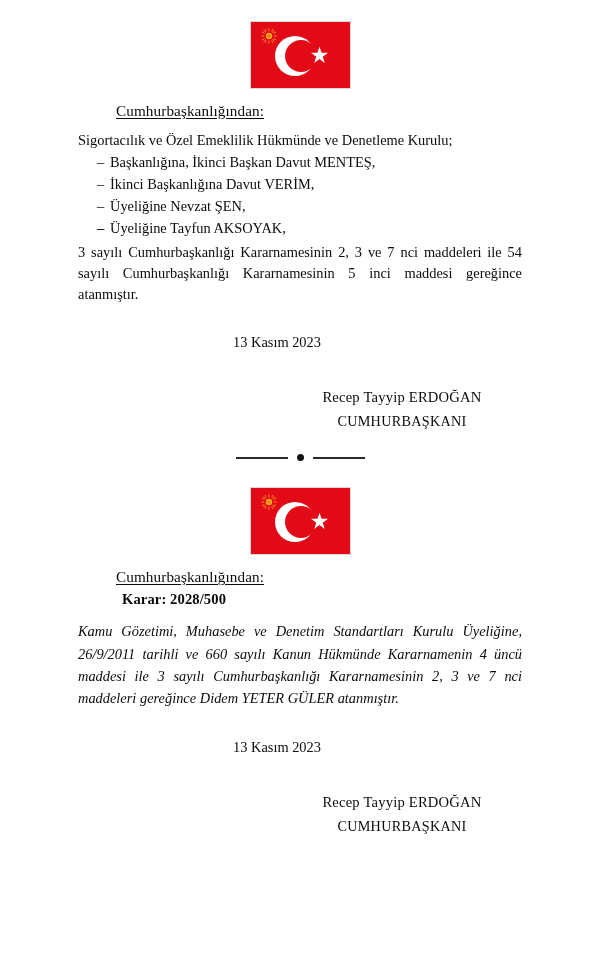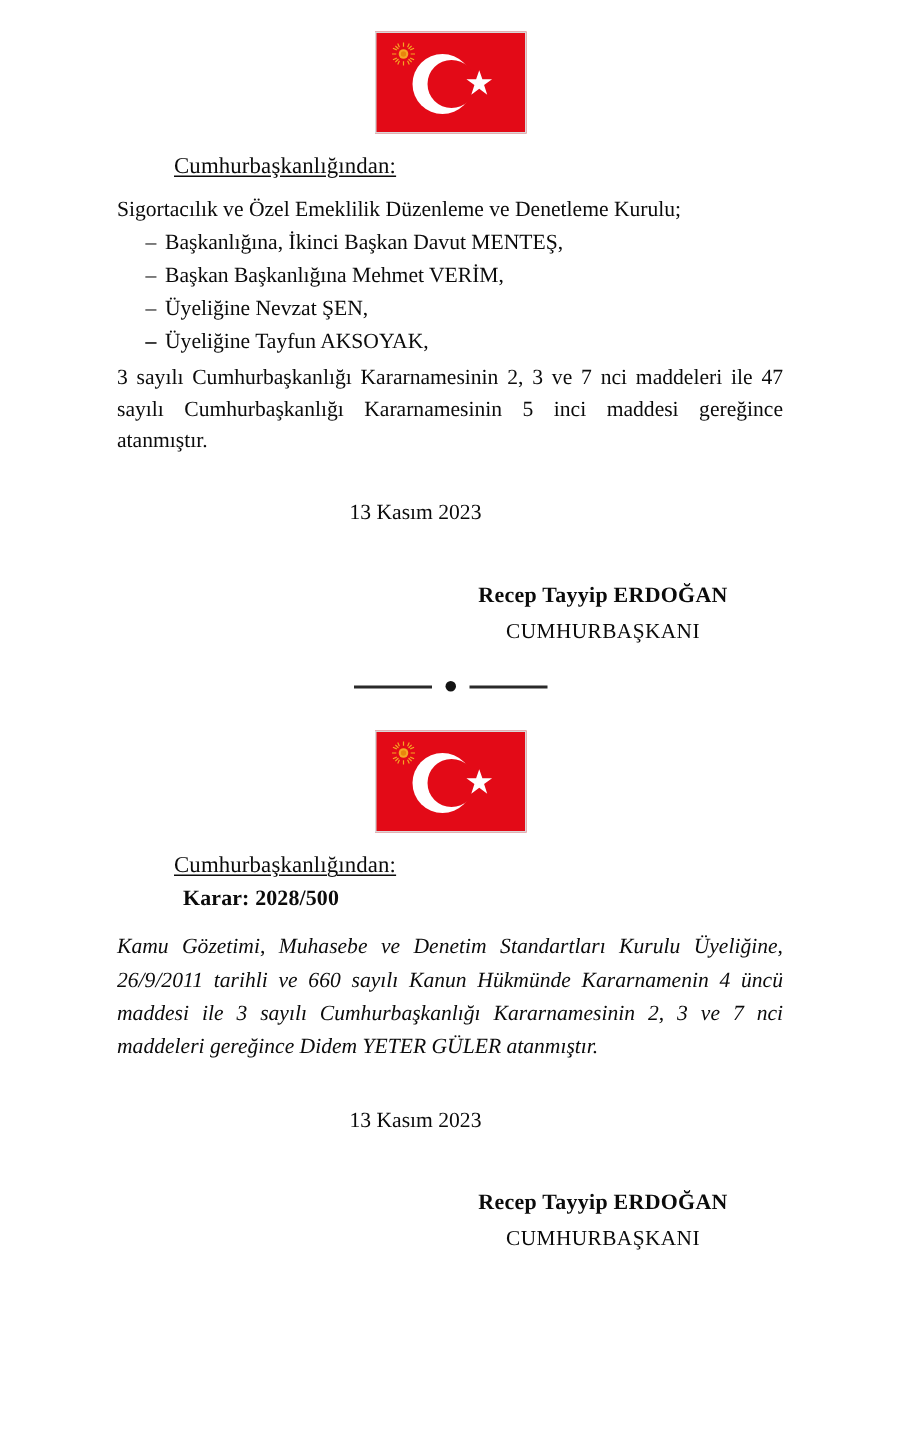--- a/index.html
+++ b/index.html
@@ -135,21 +135,21 @@
     text-align: center;
     padding-right: 46px;
   }
   .sig {
     margin-top: 38px;
     text-align: center;
     padding-left: 204px;
   }
   .sig .name {
     font-size: 14.6px;
-    font-weight: bold;
+    font-weight: normal;
     letter-spacing: 0.2px;
   }
   .sig .title {
     font-size: 14.2px;
     margin-top: 7px;
     letter-spacing: 0.3px;
   }
 
   
   .divider {
@@ -211,45 +211,45 @@
           <circle cx="50" cy="50" r="11" fill="#e8860d"></circle>
         </svg>
       </div>
     </div>
 
     <div class="heading-row">
       <span class="heading">Cumhurbaşkanlığından:</span>
     </div>
 
 
-    <div class="body-lead">Sigortacılık ve Özel Emeklilik Düzenleme ve Denetleme Kurulu;</div>
+    <div class="body-lead">Sigortacılık ve Özel Emeklilik Hükmünde ve Denetleme Kurulu;</div>
 
     <ul class="list">
       <li>
         <span class="dash">–</span>
         <span>Başkanlığına, İkinci Başkan Davut MENTEŞ,</span>
       </li>
       <li>
         <span class="dash">–</span>
-        <span>Başkan Başkanlığına Mehmet VERİM,</span>
+        <span>İkinci Başkanlığına Davut VERİM,</span>
       </li>
       <li>
         <span class="dash">–</span>
         <span>Üyeliğine Nevzat ŞEN,</span>
       </li>
       <li>
         <span class="dash">–</span>
       </li>
       <li>
         <span class="dash">–</span>
         <span>Üyeliğine Tayfun AKSOYAK,</span>
       </li>
     </ul>
 
-    <p class="para">3 sayılı Cumhurbaşkanlığı Kararnamesinin 2, 3 ve 7 nci maddeleri ile 47 sayılı Cumhurbaşkanlığı Kararnamesinin 5 inci maddesi gereğince atanmıştır.</p>
+    <p class="para">3 sayılı Cumhurbaşkanlığı Kararnamesinin 2, 3 ve 7 nci maddeleri ile 54 sayılı Cumhurbaşkanlığı Kararnamesinin 5 inci maddesi gereğince atanmıştır.</p>
 
     <div class="date">13 Kasım 2023</div>
 
     <div class="sig">
       <div class="name">Recep Tayyip ERDOĞAN</div>
       <div class="title">CUMHURBAŞKANI</div>
     </div>
   </div>
 
   <div class="divider">

